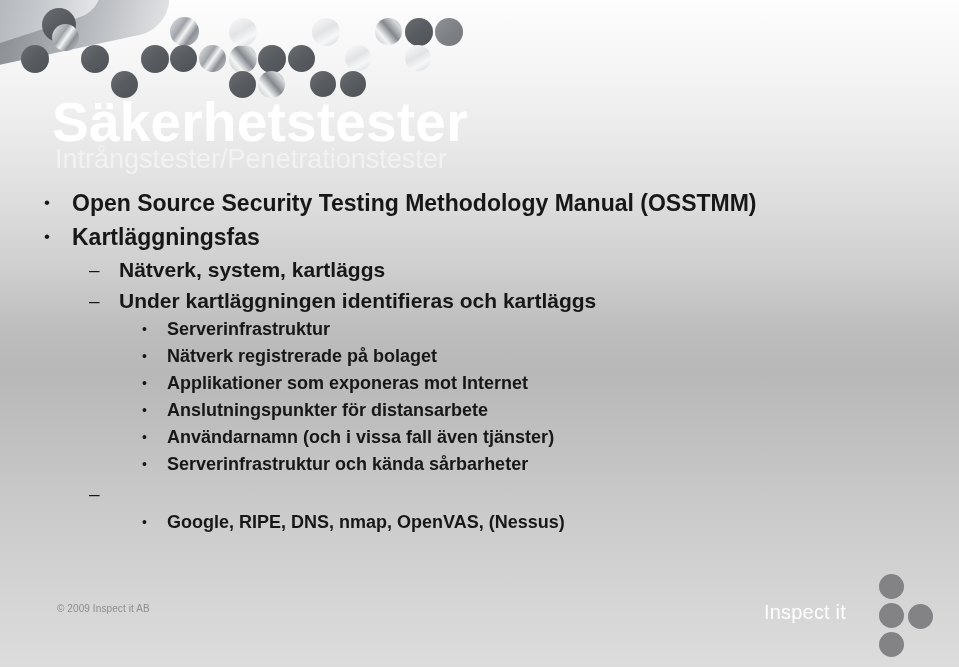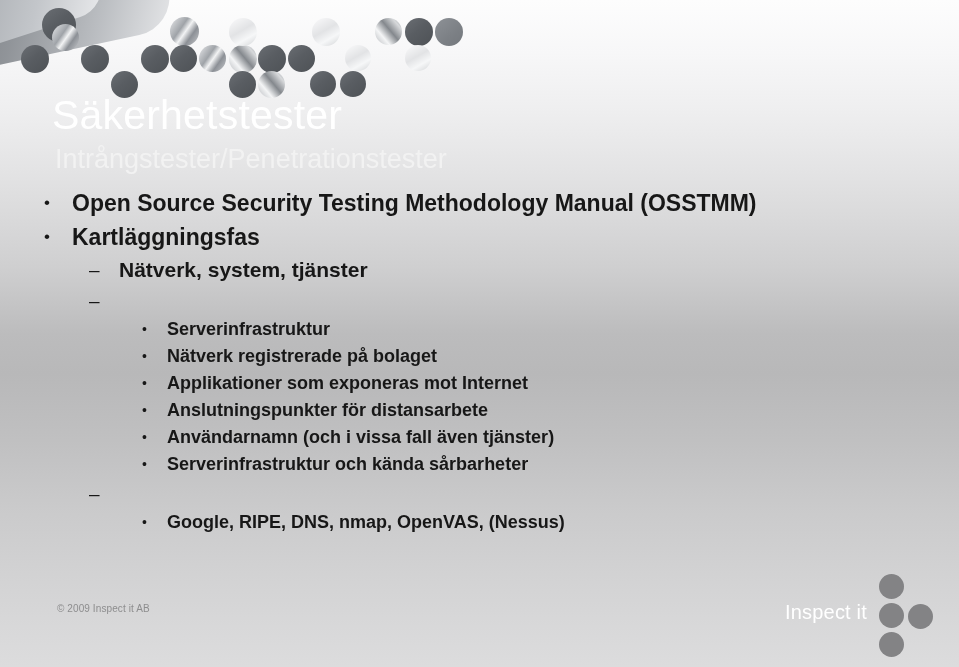--- a/index.html
+++ b/index.html
@@ -56,24 +56,24 @@
   .dot {
     position: absolute;
     border-radius: 50%;
   }
 
   
   .title {
     position: absolute;
     left: 52px;
     top: 94px;
-    font-size: 41px;
+    font-size: 55px;
     line-height: 1.05;
     color: #ffffff;
-    font-weight: 400;
+    font-weight: 700;
     letter-spacing: 0.2px;
     white-space: nowrap;
   }
   .subtitle {
     position: absolute;
     left: 55px;
     top: 145px;
     font-size: 27px;
     line-height: 1.1;
     color: #f2f2f2;
@@ -115,21 +115,21 @@
   .copyright {
     position: absolute;
     left: 57px;
     top: 603px;
     font-size: 10px;
     color: #8d8d8e;
     letter-spacing: 0.1px;
   }
   .brand {
     position: absolute;
-    right: 92px;
+    right: 113px;
     top: 601px;
     font-size: 20px;
     color: #ffffff;
     letter-spacing: 0.2px;
   }
   .logo-dots { position: absolute; right: 16px; top: 574px; width: 74px; height: 84px; }
   .logo-dot {
     position: absolute;
     width: 25px; height: 25px;
     border-radius: 50%;
@@ -181,24 +181,25 @@
       <div class="li lvl1">
         <span class="marker">•</span>
         <span class="txt">Open Source Security Testing Methodology Manual (OSSTMM)</span>
       </div>
       <div class="li lvl1">
         <span class="marker">•</span>
         <span class="txt">Kartläggningsfas</span>
       </div>
       <div class="li lvl2">
         <span class="marker">–</span>
-        <span class="txt">Nätverk, system, tjänster</span>
+        <span class="txt">Nätverk, system, kartläggs</span>
       </div>
       <div class="li lvl2">
         <span class="marker">–</span>
+        <span class="txt">Under kartläggningen identifieras och kartläggs</span>
       </div>
       <div class="li lvl3">
         <span class="marker">•</span>
         <span class="txt">Serverinfrastruktur</span>
       </div>
       <div class="li lvl3">
         <span class="marker">•</span>
         <span class="txt">Nätverk registrerade på bolaget</span>
       </div>
       <div class="li lvl3">

